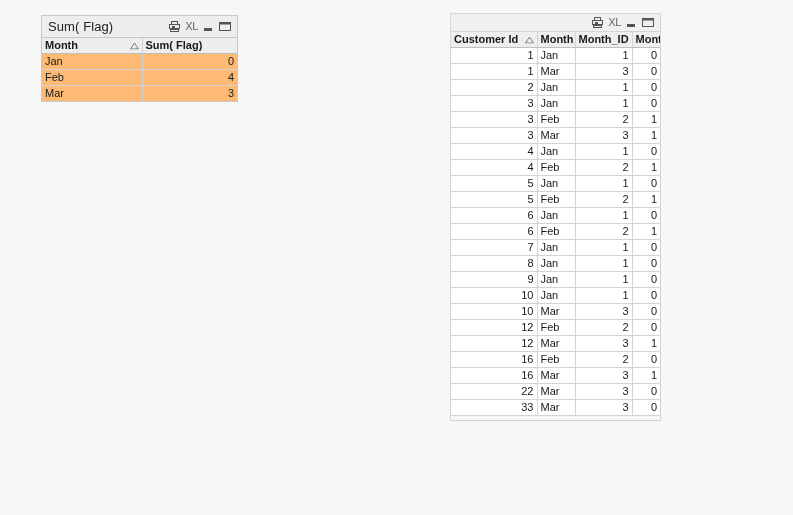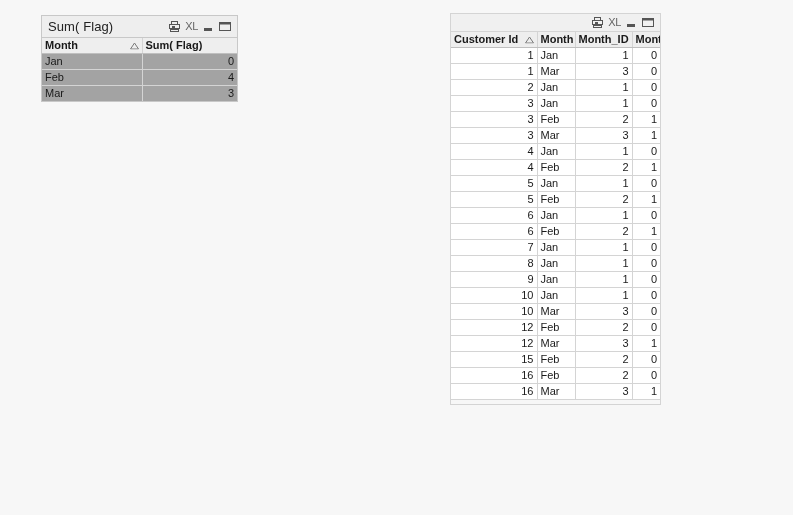--- a/index.html
+++ b/index.html
@@ -15,21 +15,21 @@
     font-size: 11px;
     color: #1a1a1a;
     position: relative;
     overflow: hidden;
     -webkit-font-smoothing: none;
   }
 
   
   .qv-object {
     position: absolute;
-    background: #a3a3a3;
+    background: #fdba74;
     box-sizing: border-box;
   }
 
   .qv-caption {
     background: #eeeeee;
     display: flex;
     align-items: center;
     box-sizing: border-box;
     position: relative;
   }
@@ -366,34 +366,40 @@
             <td class="num" style="width: 57px;">2</td>
             <td class="num" style="width: 28px;">0</td>
           </tr>
           <tr>
             <td class="num" style="width: 86px;">12</td>
             <td class="txt" style="width: 38px;">Mar</td>
             <td class="num" style="width: 57px;">3</td>
             <td class="num" style="width: 28px;">1</td>
           </tr>
           <tr>
-            <td class="num" style="width: 86px;">15</td>
-            <td class="txt" style="width: 38px;">Feb</td>
-            <td class="num" style="width: 57px;">2</td>
-            <td class="num" style="width: 28px;">0</td>
-          </tr>
-          <tr>
             <td class="num" style="width: 86px;">16</td>
             <td class="txt" style="width: 38px;">Feb</td>
             <td class="num" style="width: 57px;">2</td>
             <td class="num" style="width: 28px;">0</td>
           </tr>
           <tr>
             <td class="num" style="width: 86px;">16</td>
             <td class="txt" style="width: 38px;">Mar</td>
             <td class="num" style="width: 57px;">3</td>
             <td class="num" style="width: 28px;">1</td>
+          </tr>
+          <tr>
+            <td class="num" style="width: 86px;">22</td>
+            <td class="txt" style="width: 38px;">Mar</td>
+            <td class="num" style="width: 57px;">3</td>
+            <td class="num" style="width: 28px;">0</td>
+          </tr>
+          <tr>
+            <td class="num" style="width: 86px;">33</td>
+            <td class="txt" style="width: 38px;">Mar</td>
+            <td class="num" style="width: 57px;">3</td>
+            <td class="num" style="width: 28px;">0</td>
           </tr>
         </tbody>
     </table>
   </div>
   <div class="qv-footer"></div>
 </div>
 
 </body></html>

